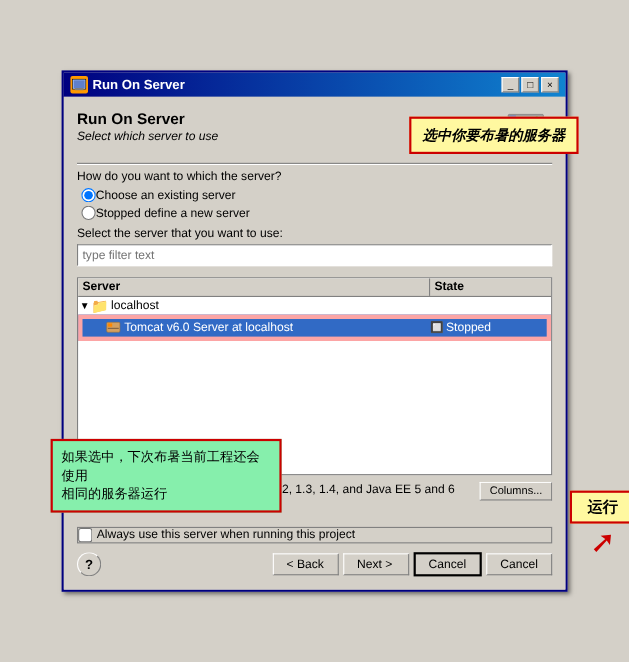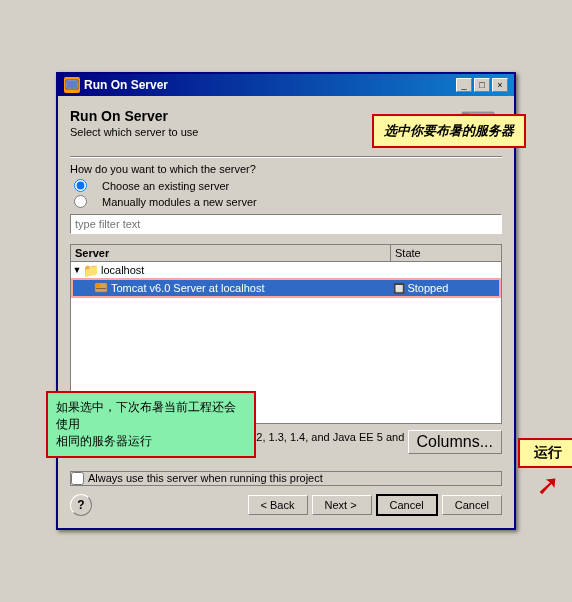--- a/index.html
+++ b/index.html
@@ -78,20 +78,21 @@
     }
     .dialog-title {
       font-size: 14px;
       font-weight: bold;
       color: #000;
     }
     .dialog-subtitle {
       font-size: 11px;
       color: #000;
       margin-top: 2px;
+      font-style: italic;
     }
     .server-icon {
       width: 48px;
       height: 40px;
       background: #d4d0c8;
       display: flex;
       flex-direction: column;
       align-items: center;
       justify-content: center;
     }
@@ -107,21 +108,21 @@
     .section-label {
       font-size: 11px;
       margin-bottom: 4px;
     }
     .radio-group {
       margin-left: 4px;
     }
     .radio-item {
       display: flex;
       align-items: center;
-      gap: 15px;
+      gap: 0;
       margin-bottom: 3px;
       font-size: 11px;
     }
     .radio-item input[type="radio"] {
       margin: 0;
       cursor: pointer;
     }
     .filter-input {
       width: 100%;
       height: 20px;
@@ -150,21 +151,21 @@
       flex: 1;
       padding: 2px 4px;
       font-size: 11px;
       border-right: 1px solid #808080;
       font-weight: bold;
     }
     .col-state {
       width: 110px;
       padding: 2px 4px;
       font-size: 11px;
-      font-weight: normal;
+      font-weight: bold;
     }
     .table-body {
       background: white;
     }
     .tree-row {
       display: flex;
       align-items: center;
       padding: 1px 0;
     }
     .tree-indent {
@@ -202,21 +203,21 @@
     }
     .info-text {
       font-size: 11px;
       color: #000;
       margin-bottom: 4px;
       line-height: 1.4;
     }
     .columns-btn {
       float: right;
       padding: 2px 8px;
-      font-size: 16px;
+      font-size: 10px;
       border: 1px solid;
       border-color: #fff #808080 #808080 #fff;
       background: #d4d0c8;
       cursor: pointer;
       margin-bottom: 0;
     }
     .checkbox-row {
       display: flex;
       align-items: center;
       gap: 4px;
@@ -334,46 +335,47 @@
 
       <div class="section">
         <div class="section-label">How do you want to which the server?</div>
         <div class="radio-group">
           <label class="radio-item">
             <input type="radio" name="server-select" checked="" style="">
             <span>Choose an existing server</span>
           </label>
           <label class="radio-item">
             <input type="radio" name="server-select" style="">
-            <span>Manually modules a new server</span>
+            <span>Stopped define a new server</span>
           </label>
         </div>
       </div>
 
       <div class="section">
+        <div class="section-label">Select the server that you want to use:</div>
         <input type="text" class="filter-input" placeholder="type filter text" style="">
       </div>
 
       <div class="server-table">
         <div class="table-header">
           <div class="col-server">Server</div>
           <div class="col-state">State</div>
         </div>
         <div class="table-body">
 
           <div class="tree-row">
             <div class="tree-indent">
               <span class="tree-toggle">▼</span>
               <span class="tree-icon folder-icon">📁</span>
               <span class="tree-label">localhost</span>
             </div>
             <div class="tree-state"></div>
           </div>
 
-          <div class="tree-row table-selected-row" style="border: 2px solid #fca5a5; justify-content: space-between;">
+          <div class="tree-row table-selected-row" style="border: 4px solid #fca5a5; justify-content: space-between;">
             <div class="tree-indent" style="padding-left:20px; display:flex; align-items:center; flex:1;">
               <span class="tree-icon">
                 <svg width="14" height="14" viewBox="0 0 14 14">
                   <rect x="1" y="2" width="12" height="9" rx="1" fill="#d4a060" stroke="#a07030" stroke-width="0.5"></rect>
                   <rect x="2" y="3" width="4" height="3" fill="#ff8800"></rect>
                   <rect x="2" y="7" width="10" height="1" fill="#806040"></rect>
                 </svg>
               </span>
               <span class="tree-label" style="color:white;">Tomcat v6.0 Server at localhost</span>
             </div>

